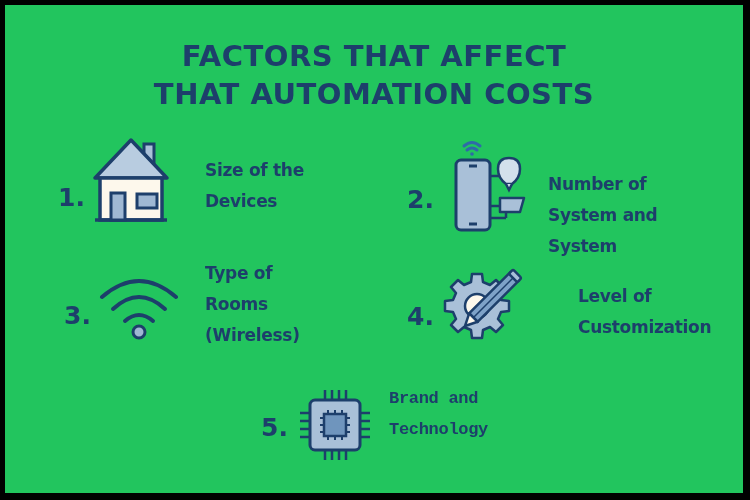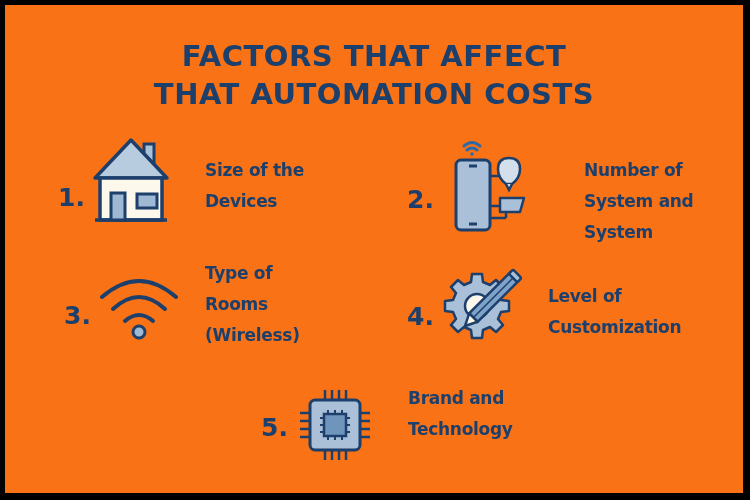--- a/index.html
+++ b/index.html
@@ -3,21 +3,21 @@
   <meta charset="utf-8">
   <style>
     html, body { margin: 0; padding: 0; }
     body {
       width: 750px; height: 500px; background: #000;
       font-family: "DejaVu Sans", "Liberation Sans", sans-serif;
       overflow: hidden;
     }
     .frame {
       position: absolute; left: 5px; top: 5px; width: 738px; height: 488px;
-      background: #f97316;
+      background: #22c55e;
     }
     .title {
       position: absolute; left: 0; top: 32px; width: 738px;
       text-align: center; color: #1d3f6b; font-weight: bold;
       font-size: 29px; line-height: 38px; letter-spacing: 0.5px;
       font-family: "DejaVu Sans", sans-serif;
     }
     .item { position: absolute; }
     .num {
       position: absolute; color: #1d3f6b; font-weight: bold; font-size: 25px;
@@ -69,21 +69,21 @@
         <line x1="40" y1="40" x2="50" y2="40" stroke="#1d3f6b" stroke-width="2.5"></line>
         <line x1="50" y1="40" x2="50" y2="36" stroke="#1d3f6b" stroke-width="2.5"></line>
         <path d="M56 48 Q48 42 48 33 Q48 22 59 22 Q70 22 70 33 Q70 42 62 48 Z" fill="#d3e0ec" stroke="#1d3f6b" stroke-width="2.5"></path>
         <path d="M56 48 L59 54 L62 48" fill="#d3e0ec" stroke="#1d3f6b" stroke-width="2.5"></path>
         <line x1="40" y1="70" x2="50" y2="70" stroke="#1d3f6b" stroke-width="2.5"></line>
         <polygon points="50,62 74,62 70,76 50,76" fill="#a9c0d8" stroke="#1d3f6b" stroke-width="2.5" stroke-linejoin="round"></polygon>
         <line x1="40" y1="82" x2="56" y2="82" stroke="#1d3f6b" stroke-width="2.5"></line>
         <line x1="56" y1="82" x2="56" y2="76" stroke="#1d3f6b" stroke-width="2.5"></line>
       </svg>
     </div>
-    <div class="label" style="left:543px; top:150px;margin-left:36px;"><div>Number of</div><div>System and</div><div>System</div></div>
+    <div class="label" style="left:543px; top:164px;"><div>Number of</div><div>System and</div><div>System</div></div>
   </div>
 
   <div class="item">
     <div class="num" style="left:59px; top:296px;">3.</div>
     <div class="icon" style="left:93px; top:266px;">
       <svg width="82" height="70" viewBox="0 0 82 70">
         <path d="M4 26 Q41 -6 78 26" fill="none" stroke="#1d3f6b" stroke-width="4" stroke-linecap="round"></path>
         <path d="M15 38 Q41 14 67 38" fill="none" stroke="#1d3f6b" stroke-width="4" stroke-linecap="round"></path>
         <path d="M27 50 Q41 38 55 50" fill="none" stroke="#1d3f6b" stroke-width="4" stroke-linecap="round"></path>
         <circle cx="41" cy="61" r="6" fill="#9fb8d3" stroke="#1d3f6b" stroke-width="3"></circle>
@@ -101,21 +101,21 @@
           <circle cx="0" cy="0" r="12" fill="#fdf8ec" stroke="#1d3f6b" stroke-width="2.5"></circle>
         </g>
         <g transform="translate(46,36) rotate(45)">
           <rect x="-6" y="-36" width="12" height="58" fill="#7ea2c8" stroke="#1d3f6b" stroke-width="2.5"></rect>
           <line x1="0" y1="-36" x2="0" y2="22" stroke="#1d3f6b" stroke-width="1.5"></line>
           <rect x="-6" y="-40" width="12" height="6" rx="2" fill="#a9c0d8" stroke="#1d3f6b" stroke-width="2.5"></rect>
           <polygon points="-6,22 6,22 0,34" fill="#fdf8ec" stroke="#1d3f6b" stroke-width="2.5" stroke-linejoin="round"></polygon>
         </g>
       </svg>
     </div>
-    <div class="label" style="left:543px; top:276px;"><div>Level of</div><div>Customization</div></div>
+    <div class="label" style="left:573px; top:276px;"><div>Level of</div><div>Customization</div></div>
   </div>
 
   <div class="item">
     <div class="num" style="left:256px; top:408px;">5.</div>
     <div class="icon" style="left:293px; top:383px;">
       <svg width="74" height="74" viewBox="0 0 74 74">
         <g stroke="#1d3f6b" stroke-width="2.5">
           <line x1="27" y1="2" x2="27" y2="12"></line>
             <line x1="34" y1="2" x2="34" y2="12"></line>
             <line x1="41" y1="2" x2="41" y2="12"></line>
@@ -144,16 +144,16 @@
           <line x1="22" y1="30" x2="26" y2="30"></line>
             <line x1="22" y1="37" x2="26" y2="37"></line>
             <line x1="22" y1="44" x2="26" y2="44"></line>
           <line x1="48" y1="30" x2="52" y2="30"></line>
             <line x1="48" y1="37" x2="52" y2="37"></line>
             <line x1="48" y1="44" x2="52" y2="44"></line>
         </g>
         <rect x="26" y="26" width="22" height="22" fill="#6f95bd" stroke="#1d3f6b" stroke-width="2.5"></rect>
       </svg>
     </div>
-    <div class="label" style="left:403px; top:378px;"><div>Brand and</div><div>Technology</div></div>
+    <div class="label" style="left:384px; top:378px;font-family:Liberation Mono, monospace;"><div>Brand and</div><div>Technology</div></div>
   </div>
 
 </div>
 
 </body></html>

